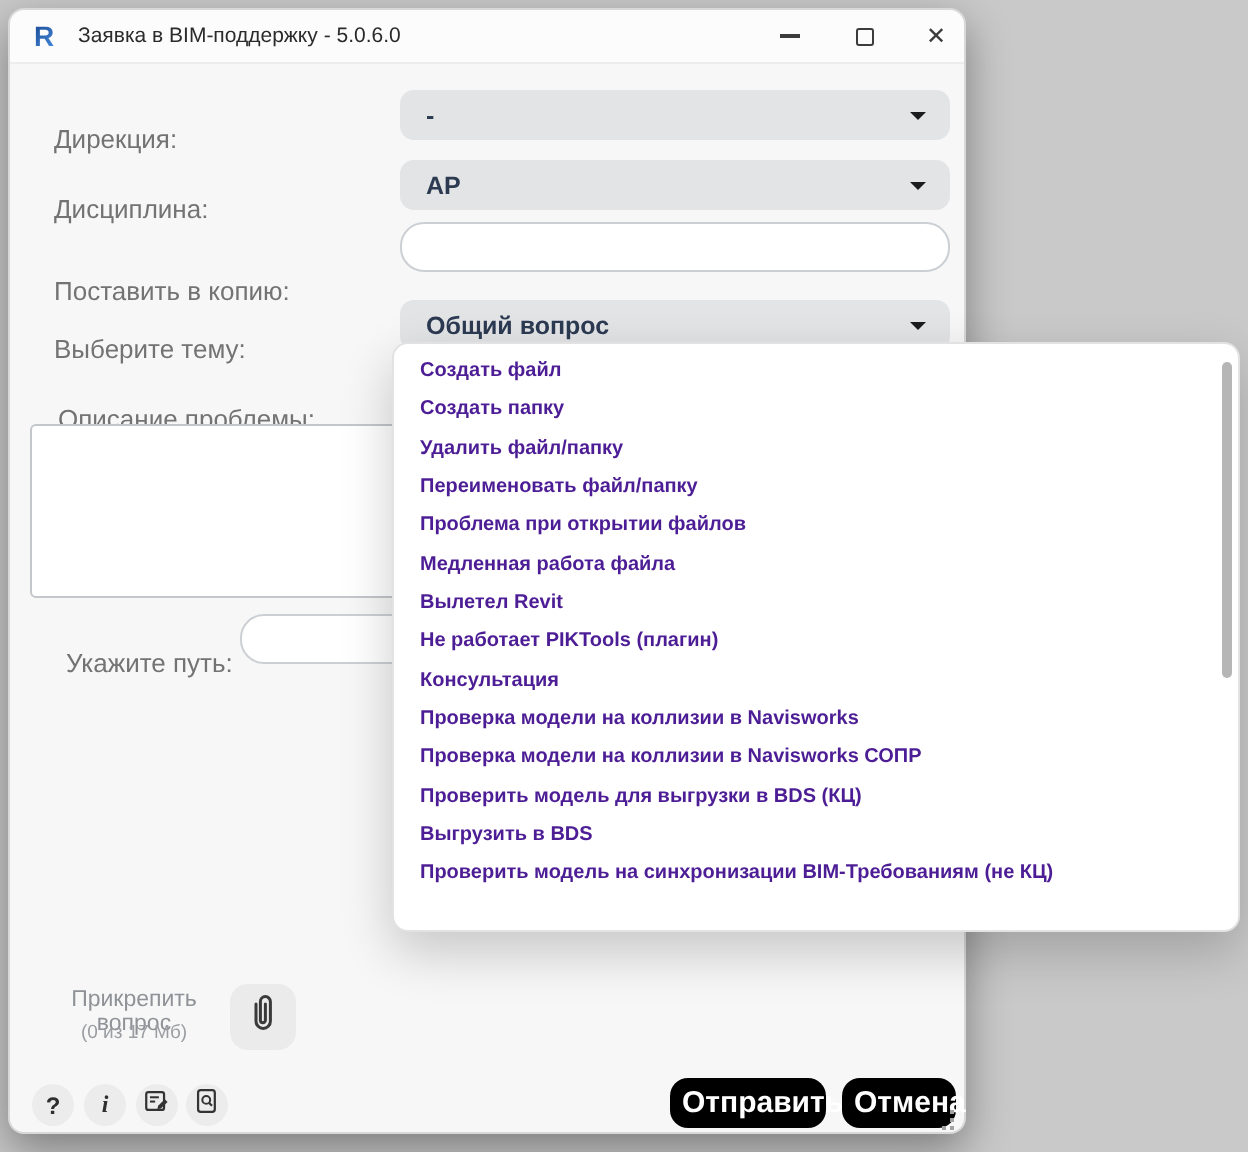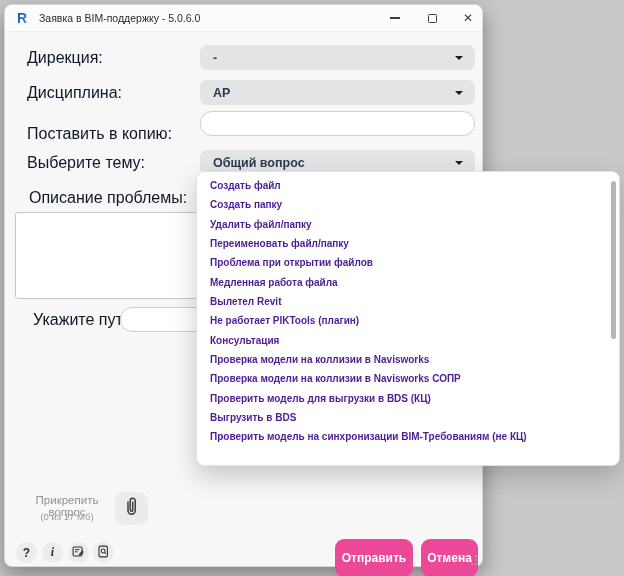--- a/index.html
+++ b/index.html
@@ -14,21 +14,21 @@
   .app-icon{position:absolute;left:12px;top:5px;font-size:14px;font-weight:bold;
     background:linear-gradient(135deg,#16448f,#4a8fe0);-webkit-background-clip:text;
     background-clip:text;color:transparent;line-height:16px;}
   .title-text{position:absolute;left:34px;top:7px;font-size:10.5px;color:#2b2b2b;}
   .winbtn{position:absolute;top:0;width:30px;height:26px;display:flex;align-items:center;
     justify-content:center;color:#3c3c3c;}
   .btn-min{left:375px;} .btn-max{left:412px;} .btn-close{left:448px;font-size:12px;}
   .min-bar{width:10px;height:1.3px;background:#3c3c3c;}
   .max-box{width:9px;height:9px;border:1.2px solid #3c3c3c;border-radius:1.5px;}
 
-  .lbl{position:absolute;font-size:16px;color:#0f172a;line-height:25px;white-space:nowrap;}
+  .lbl{position:absolute;font-size:13px;color:#737373;line-height:25px;white-space:nowrap;margin-top:12px;}
   .combo{position:absolute;left:195px;width:275px;height:25px;background:#e3e4e6;
     border-radius:7px;display:flex;align-items:center;padding:0 12px 0 13px;cursor:default;}
   .combo .val{font-size:12.5px;font-weight:600;color:#2c3a52;flex:1;}
   .arrow{width:0;height:0;border-left:4px solid transparent;border-right:4px solid transparent;
     border-top:4.5px solid #1c1c1c;}
   .tinput{position:absolute;height:25px;background:#fff;border:1px solid #ccd0d4;
     border-radius:12px;font-size:12.5px;color:#2c3a52;padding:0 10px;outline:none;
     font-family:"Liberation Sans",sans-serif;}
   .tarea{position:absolute;left:10px;top:207px;width:460px;height:87px;background:#fff;
     border:1px solid #c3c6ca;border-radius:3px;resize:none;outline:none;
@@ -50,22 +50,22 @@
     border-radius:9px;display:flex;align-items:center;justify-content:center;cursor:pointer;}
 
   .round-icon{position:absolute;top:537px;width:21px;height:21px;border-radius:50%;
     background:#ececed;display:flex;align-items:center;justify-content:center;
     color:#2f2f2f;cursor:pointer;}
   .ri-help{left:11px;font-size:12px;font-weight:bold;}
   .ri-info{left:37px;font-size:12px;font-weight:bold;font-style:italic;
     font-family:"Liberation Serif",serif;}
   .ri-feedback{left:63px;} .ri-log{left:88px;}
 
-  .blue-btn{position:absolute;top:534px;height:38px;background:#ec4899;color:#fff;
-    border:none;border-radius:9px;font-size:12px;font-weight:bold;
+  .blue-btn{position:absolute;top:534px;height:25px;background:#000000;color:#fff;
+    border:none;border-radius:9px;font-size:15px;font-weight:bold;
     font-family:"Liberation Sans",sans-serif;cursor:pointer;}
   .btn-send{left:330px;width:78px;} .btn-cancel{left:416px;width:57px;}
 
   .grip{position:absolute;right:4px;bottom:4px;width:9px;height:9px;}
   .grip::before{content:"";position:absolute;right:1px;bottom:1px;width:1.6px;height:1.6px;
     background:#a2a2a2;box-shadow:-4px 4px 0 #a2a2a2,0 4px 0 #a2a2a2,-4px 0 0 transparent;}
   .grip::after{content:"";position:absolute;right:1px;bottom:5px;width:1.6px;height:1.6px;
     background:#a2a2a2;}
 </style>
 </head>

